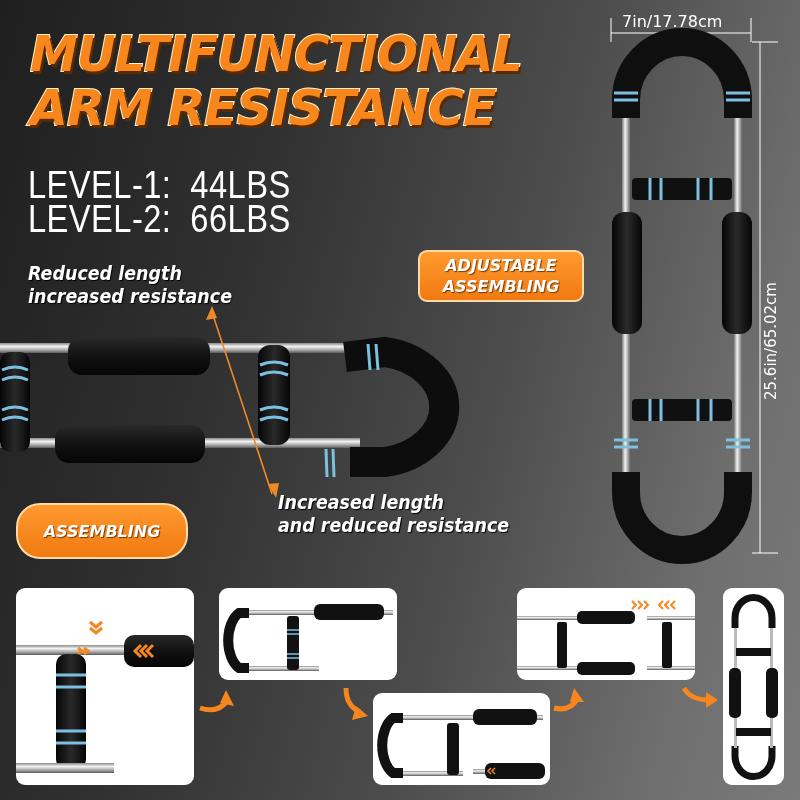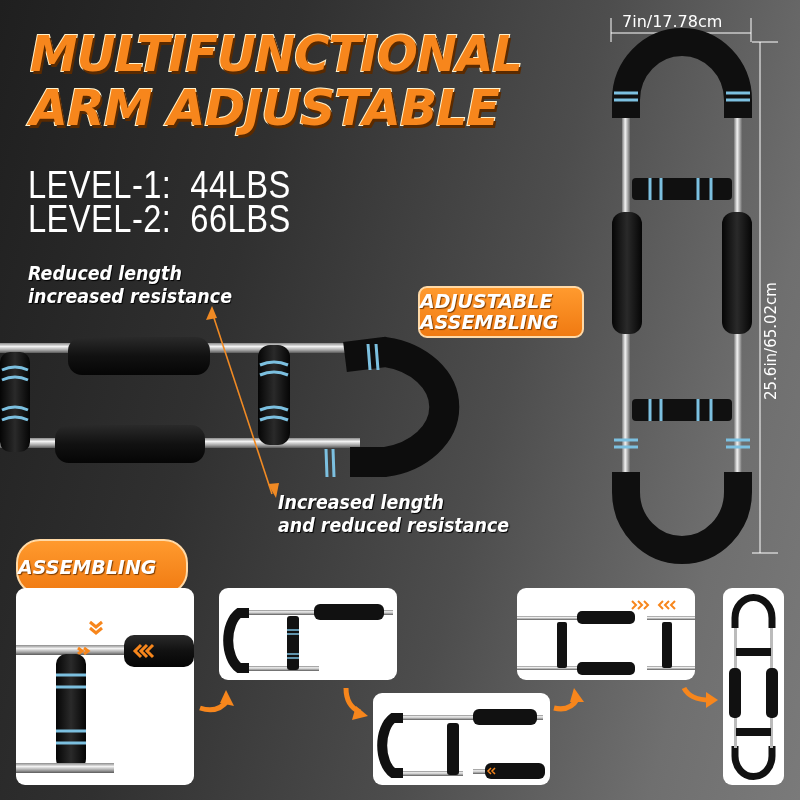--- a/index.html
+++ b/index.html
@@ -17,33 +17,33 @@
   .title.l1 { top: 30px; transform: scaleX(0.98); transform-origin: left; }
   .title.l2 { top: 84px; }
   .level { position: absolute; left: 28px; font-family: "Liberation Sans", sans-serif; font-size: 38px;
     color: #fff; line-height: 1; transform: scaleX(0.86); transform-origin: left; letter-spacing: 0.5px; }
   .level.l1 { top: 166px; } .level.l2 { top: 200px; }
   .caption { position: absolute; color: #fff; font-family: "DejaVu Sans", sans-serif; font-weight: bold;
     font-style: italic; font-size: 19px; line-height: 23px; text-shadow: 1px 1px 1px #000;
     transform: scaleX(0.92); transform-origin: left; }
   .badge { position: absolute; background: linear-gradient(180deg, #ff9a2e 0%, #f07a12 100%);
     border: 2px solid #ffd9a6; border-radius: 9px; color: #fff; font-family: "DejaVu Sans", sans-serif;
-    font-weight: bold; font-style: italic; text-align: left; font-size: 19px; line-height: 21px;
-    text-shadow: 1px 1px 1px #7a3a00; display: flex; flex-direction: column; justify-content: center; margin-top: 36px; }
+    font-weight: bold; font-style: italic; text-align: center; font-size: 16px; line-height: 21px;
+    text-shadow: 1px 1px 1px #7a3a00; display: flex; flex-direction: column; justify-content: center; }
   .dim-label { position: absolute; color: #fff; font-family: "DejaVu Sans", sans-serif; font-size: 16px; }
   .panel { position: absolute; background: #fff; border-radius: 9px; overflow: hidden; }
   svg { position: absolute; overflow: visible; }
 </style>
 </head>
 <body>
 
 <div id="canvas">
 
   <div class="title l1">MULTIFUNCTIONAL</div>
-  <div class="title l2">ARM ADJUSTABLE</div>
+  <div class="title l2">ARM RESISTANCE</div>
 
   <div class="level l1">
     <span>LEVEL-1:</span>&nbsp;
     <span>44LBS</span>
   </div>
   <div class="level l2">
     <span>LEVEL-2:</span>&nbsp;
     <span>66LBS</span>
   </div>
 

